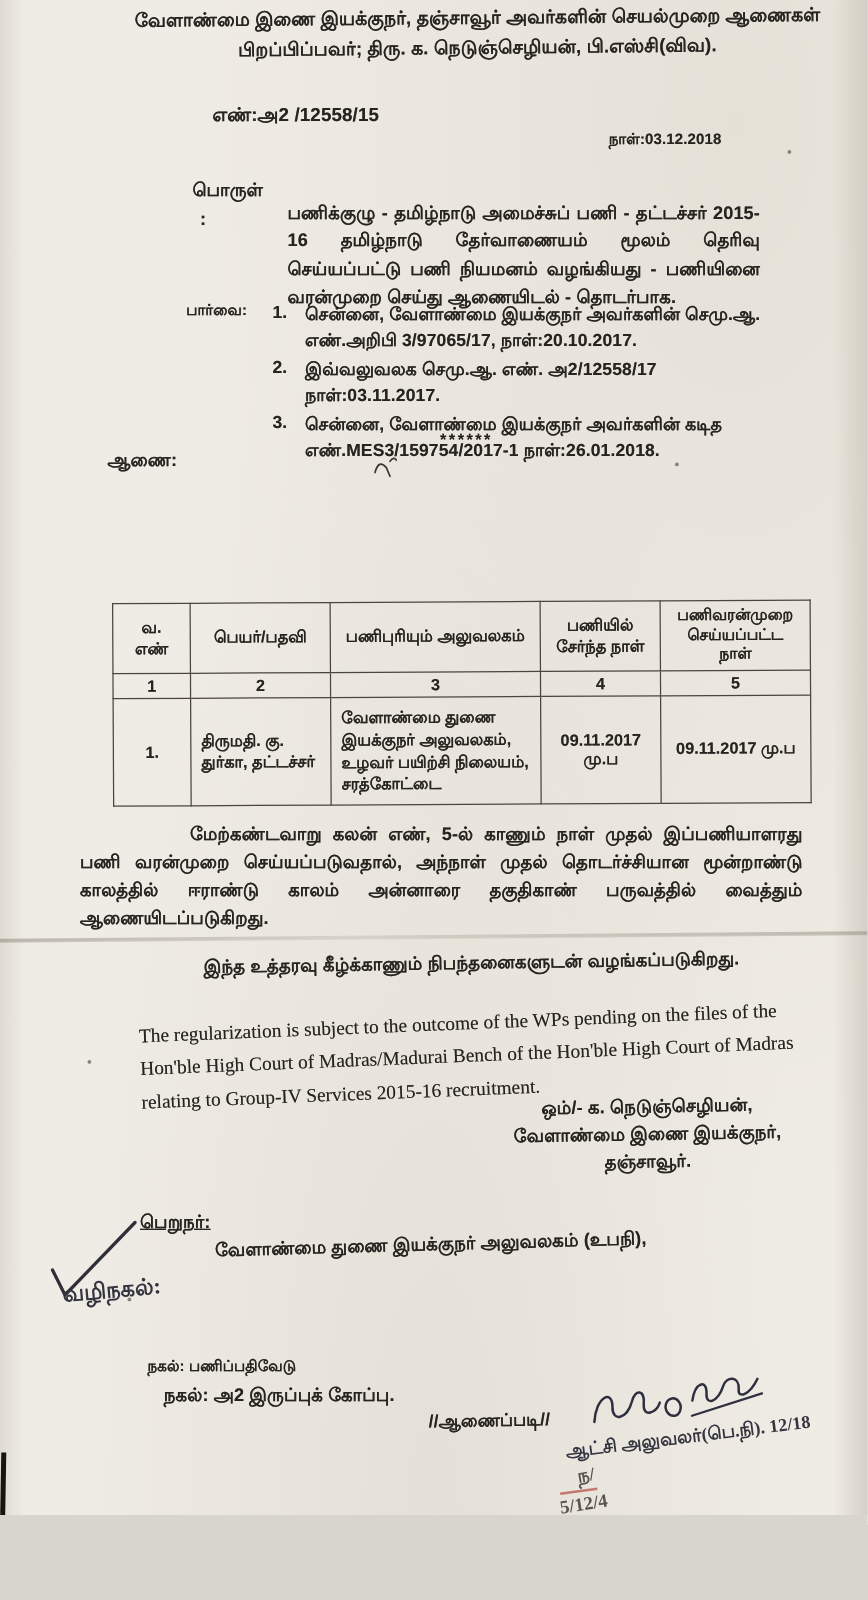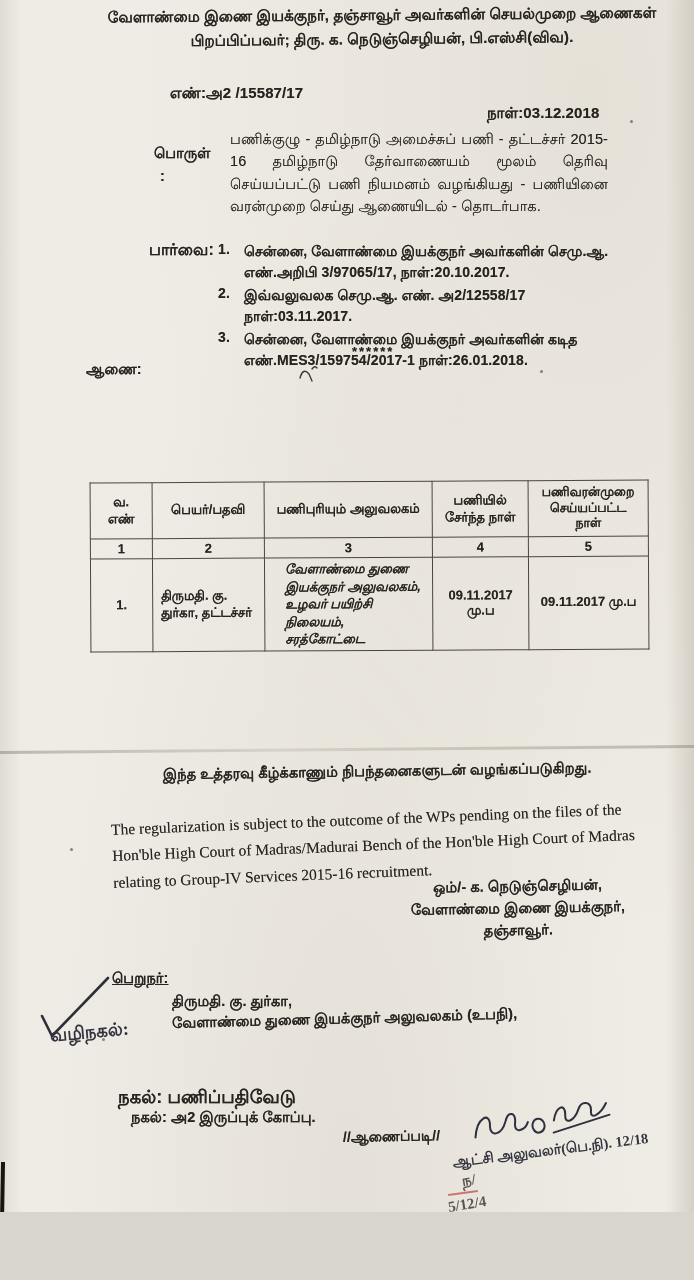--- a/index.html
+++ b/index.html
@@ -32,28 +32,28 @@
   svg{display:block;}
 </style>
 </head>
 <body>
 
 <div class="page">
 
   <div class="t hdr tam" style="left:92px;top:4px;width:580px;transform:rotate(-0.5deg);">வேளாண்மை இணை இயக்குநர், தஞ்சாவூர் அவர்களின் செயல்முறை ஆணைகள்</div>
   <div class="t hdr tam" style="left:92px;top:28px;width:580px;transform:rotate(-0.6deg);">பிறப்பிப்பவர்; திரு. க. நெடுஞ்செழியன், பி.எஸ்சி(விவ).</div>
 
-  <div class="t tam" style="left:170px;top:84px;font-size:15px;">எண்:அ2 /15587/17</div>
-  <div class="t tam" style="left:487px;top:104px;font-size:15px;">நாள்:03.12.2018</div>
+  <div class="t tam" style="left:170px;top:84px;font-size:15px;">எண்:அ2 /12558/15</div>
+  <div class="t tam" style="left:487px;top:104px;font-size:12px;">நாள்:03.12.2018</div>
 
   <div class="t tam" style="left:154px;top:145px;font-size:14.5px;">பொருள்</div>
   <div class="t tam" style="left:160px;top:168px;font-size:14.5px;">:</div>
-  <div class="t para tam" style="left:230px;top:128px;width:378px;font-weight:400;">பணிக்குழு - தமிழ்நாடு அமைச்சுப் பணி - தட்டச்சர் 2015-16 தமிழ்நாடு தேர்வாணையம் மூலம் தெரிவு செய்யப்பட்டு பணி நியமனம் வழங்கியது - பணியினை வரன்முறை செய்து ஆணையிடல் - தொடர்பாக.</div>
+  <div class="t para tam" style="left:230px;top:160px;width:378px;font-weight:700;">பணிக்குழு - தமிழ்நாடு அமைச்சுப் பணி - தட்டச்சர் 2015-16 தமிழ்நாடு தேர்வாணையம் மூலம் தெரிவு செய்யப்பட்டு பணி நியமனம் வழங்கியது - பணியினை வரன்முறை செய்து ஆணையிடல் - தொடர்பாக.</div>
 
-  <div class="t tam" style="left:149px;top:241px;font-size:16px;">பார்வை:</div>
+  <div class="t tam" style="left:149px;top:241px;font-size:12px;">பார்வை:</div>
   <div class="t" style="left:218px;top:241px;width:398px;">
     <div style="display:flex;margin-bottom:2px;">
       <span class="tam" style="width:26px;flex:none;font-size:14px;">1.</span>
       <span class="tam" style="font-size:14px;line-height:1.5;">சென்னை, வேளாண்மை இயக்குநர் அவர்களின் செமு.ஆ. எண்.அறிபி 3/97065/17, நாள்:20.10.2017.</span>
     </div>
     <div style="display:flex;margin-bottom:2px;">
       <span class="tam" style="width:26px;flex:none;font-size:14px;">2.</span>
       <span class="tam" style="font-size:14px;line-height:1.5;">இவ்வலுவலக செமு.ஆ. எண். அ2/12558/17 நாள்:03.11.2017.</span>
     </div>
     <div style="display:flex;">
@@ -94,56 +94,56 @@
         <td class="ctr">1</td>
         <td class="ctr">2</td>
         <td class="ctr">3</td>
         <td class="ctr">4</td>
         <td class="ctr">5</td>
       </tr>
       <tr style="height:86px;">
         <td class="ctr">1.</td>
         <td class="preline" style="padding-left:8px;border-radius:21px;">திருமதி. கு.
 துர்கா, தட்டச்சர்</td>
-        <td class="preline" style="padding-left:20px;line-height:1.35;font-style:italic;">வேளாண்மை துணை
+        <td class="preline" style="padding-left:8px;line-height:1.35;">வேளாண்மை துணை
 இயக்குநர் அலுவலகம்,
 உழவர் பயிற்சி நிலையம்,
 சரத்கோட்டை</td>
         <td class="ctr preline">09.11.2017
 மு.ப</td>
         <td class="ctr">09.11.2017 மு.ப</td>
       </tr>
     </tbody>
       </table>
   </div>
 
+  <div class="t para tam indent" style="left:64px;top:657px;width:578px;">மேற்கண்டவாறு கலன் எண், 5-ல் காணும் நாள் முதல் இப்பணியாளரது பணி வரன்முறை செய்யப்படுவதால், அந்நாள் முதல் தொடர்ச்சியான மூன்றாண்டு காலத்தில் ஈராண்டு காலம் அன்னாரை தகுதிகாண் பருவத்தில் வைத்தும் ஆணையிடப்படுகிறது.</div>
 
   <div class="crease" style="top:748px;transform:rotate(-0.5deg);"></div>
 
   <div class="t tam" style="left:163px;top:763px;font-size:14.5px;transform:rotate(-0.9deg);">இந்த உத்தரவு கீழ்க்காணும் நிபந்தனைகளுடன் வழங்கப்படுகிறது.</div>
 
   <div class="t" style="left:112px;top:806px;width:545px;font-family:'Liberation Serif',serif;font-size:15.5px;line-height:1.7;transform:rotate(-2.3deg);text-shadow:0 0 .4px rgba(40,36,30,.5);">The regularization is subject to the outcome of the WPs pending on the files of the Hon'ble High Court of Madras/Madurai Bench of the Hon'ble High Court of Madras relating to Group-IV Services  2015-16  recruitment.</div>
 
   <div class="t" style="left:388px;top:876px;width:260px;text-align:center;transform:rotate(-1deg);">
     <div class="tam" style="font-size:14.5px;line-height:1.5;">ஒம்/- க. நெடுஞ்செழியன்,</div>
     <div class="tam" style="font-size:14.5px;line-height:1.5;">வேளாண்மை இணை இயக்குநர்,</div>
     <div class="tam" style="font-size:14.5px;line-height:1.5;">தஞ்சாவூர்.</div>
   </div>
 
   <div class="t tam" style="left:112px;top:970px;font-size:14.5px;text-decoration:underline;">பெறுநர்:</div>
   <svg class="t" style="left:36px;top:974px;" width="78" height="86" viewBox="0 0 78 86">
     <path d="M72,4 L16,62 L6,42" stroke="#2e2f38" stroke-width="2.6" fill="none" stroke-linecap="round" stroke-linejoin="round"></path>
   </svg>
   <div class="t" style="left:172px;top:990px;width:440px;">
-    <div class="tam" style="font-size:14.5px;line-height:1.55;">திருமதி. கு. துர்கா,</div>
     <div class="tam" style="font-size:14.5px;line-height:1.55;transform:rotate(-1.6deg);transform-origin:left;">வேளாண்மை துணை இயக்குநர் அலுவலகம் (உபநி),</div>
   </div>
   <div class="t hand ink" style="left:50px;top:1022px;font-size:18px;transform:rotate(-5deg);">வழிநகல்:</div>
 
-  <div class="t tam" style="left:118px;top:1084px;font-size:18px;line-height:1.55;">நகல்: பணிப்பதிவேடு</div>
+  <div class="t tam" style="left:118px;top:1084px;font-size:12px;line-height:1.55;">நகல்: பணிப்பதிவேடு</div>
   <div class="t tam" style="left:131px;top:1106px;font-size:14.5px;line-height:1.55;">நகல்: அ2 இருப்புக் கோப்பு.</div>
   <div class="t tam" style="left:343px;top:1128px;font-size:14px;font-weight:700;transform:rotate(-1deg);">//ஆணைப்படி//</div>
 
   <svg class="t" style="left:468px;top:1098px;transform:rotate(-8deg);" width="150" height="48" viewBox="0 0 150 48">
     <path d="M6,30 C10,10 24,6 22,20 C20,32 32,32 38,18 C42,8 50,10 47,22 C45,32 56,30 60,22 M70,20 a6,7 0 1,0 0.1,0 M86,24 C90,10 100,8 98,20 C96,30 106,28 112,16 C116,8 126,10 124,20 C122,28 132,26 140,14" stroke="#2e3040" stroke-width="2" fill="none" stroke-linecap="round"></path>
     <path d="M84,36 L142,26" stroke="#2e3040" stroke-width="1.8" fill="none" stroke-linecap="round"></path>
   </svg>
   <div class="t hand ink" style="left:452px;top:1142px;font-size:14.5px;transform:rotate(-7deg);">ஆட்சி அலுவலர்(பெ.நி). 12/18</div>
 
   <div class="t hand pencil" style="left:462px;top:1172px;font-size:15px;transform:rotate(-10deg);">ந/</div>

